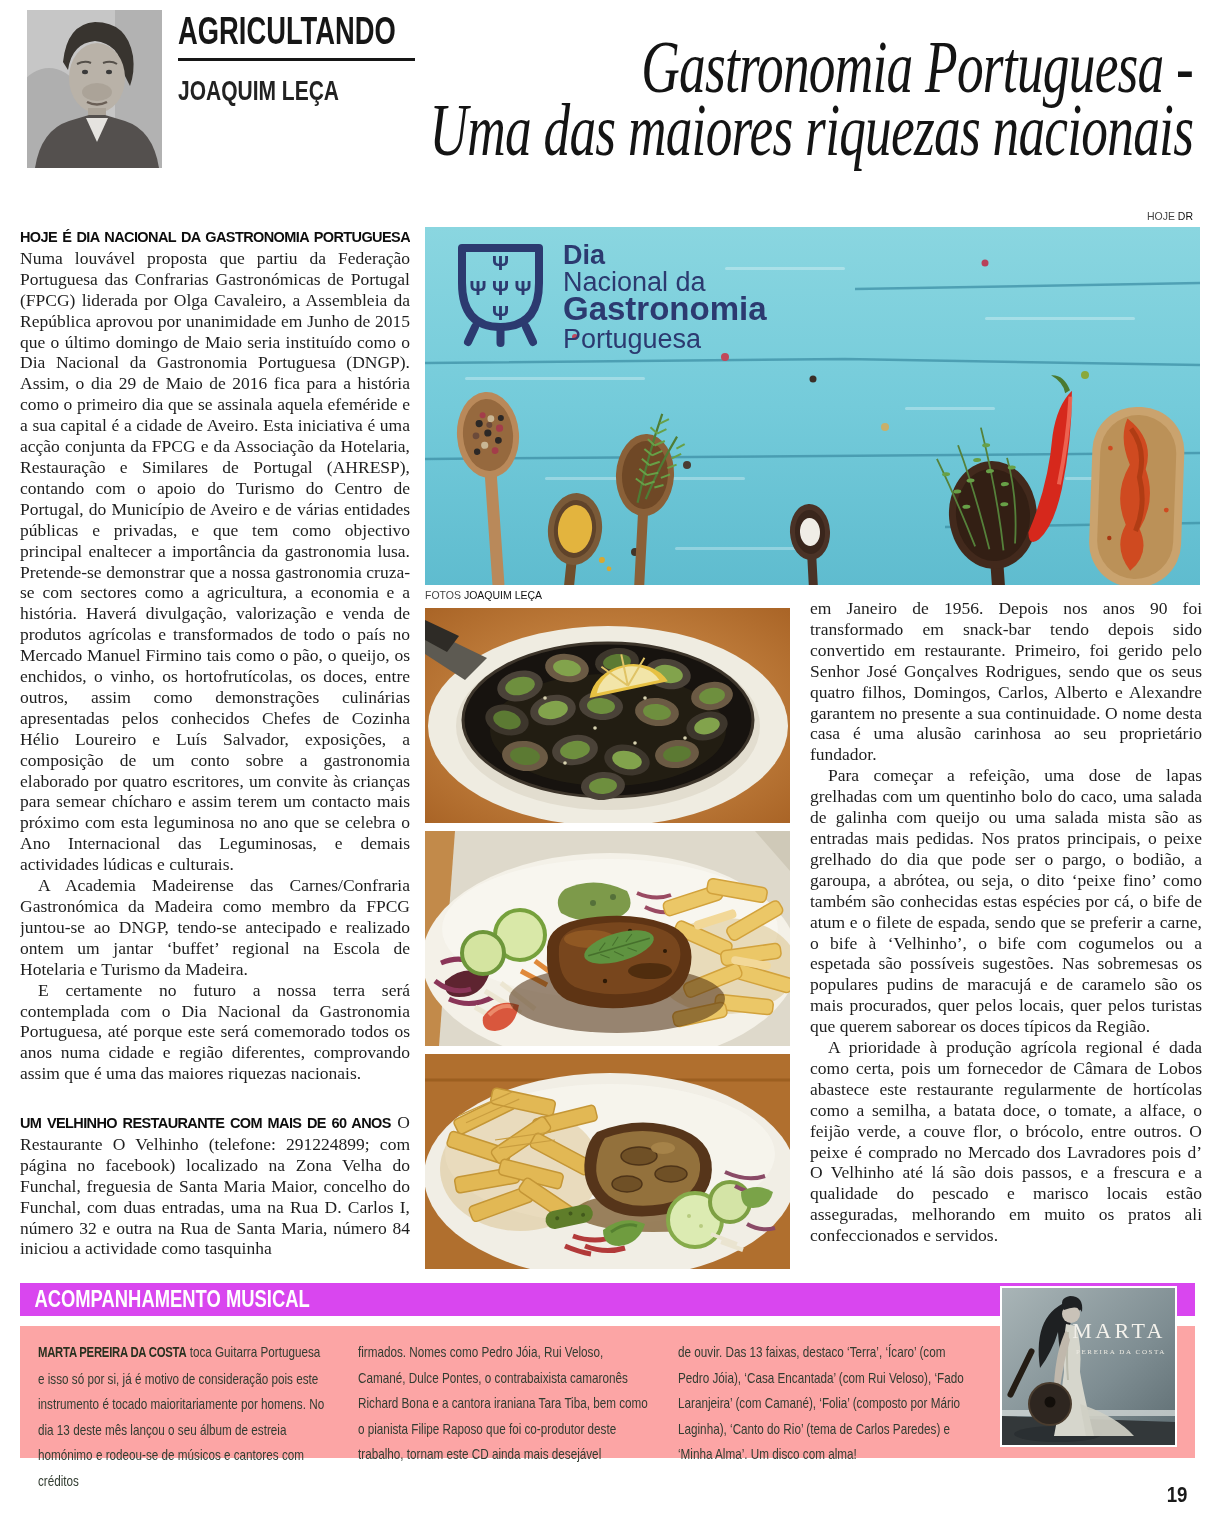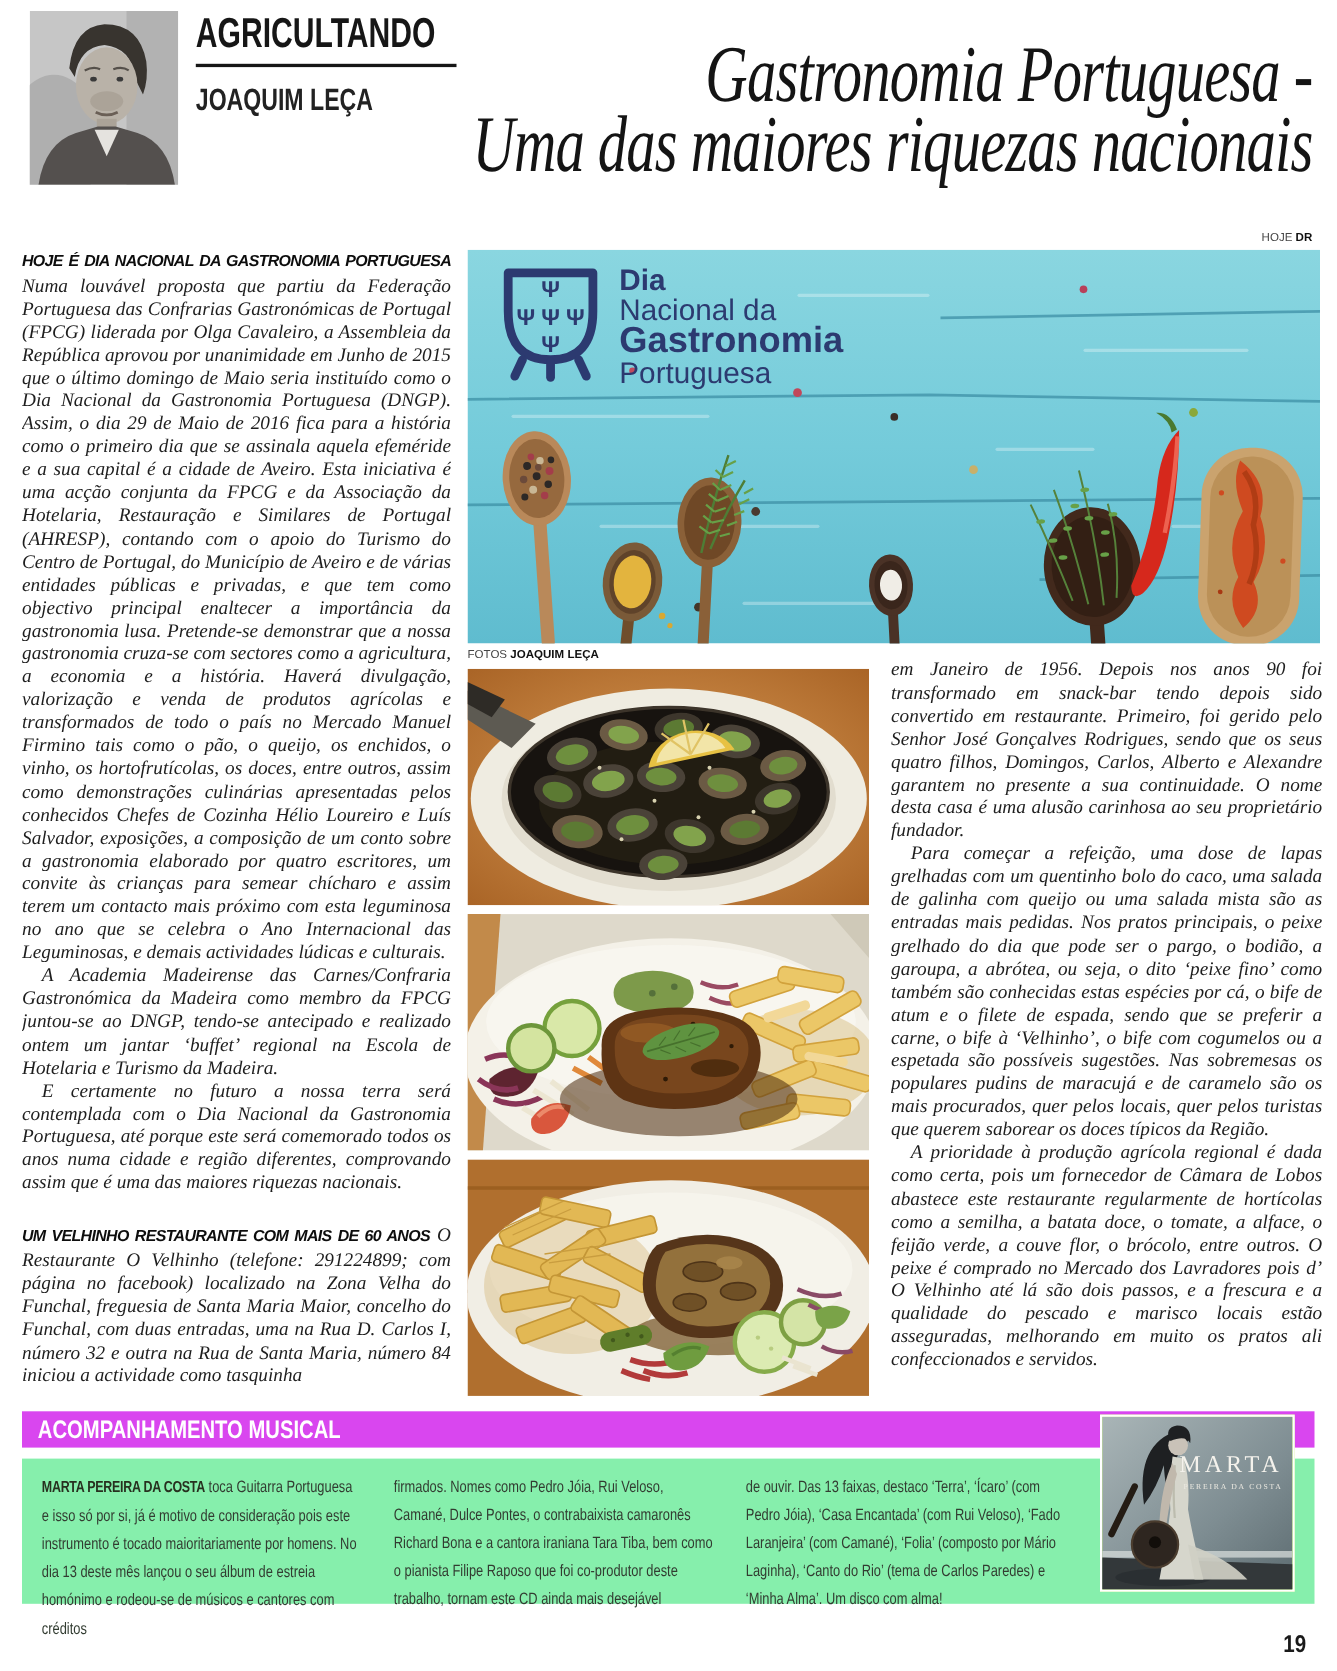--- a/index.html
+++ b/index.html
@@ -14,45 +14,45 @@
              color:#161616;white-space:nowrap;transform:scaleX(.72);transform-origin:0 0;line-height:1;}
   .col-rule{width:237px;height:3px;background:#161616;margin-top:8px;}
   .col-author{font-family:"Liberation Sans",sans-serif;font-weight:bold;font-size:28px;color:#222;
               white-space:nowrap;transform:scaleX(.75);transform-origin:0 0;margin-top:16px;line-height:1;}
   .headline{right:22px;top:36px;text-align:right;font-style:italic;font-size:73px;line-height:63px;
             color:#141414;letter-spacing:-1px;transform:scaleX(.73);transform-origin:100% 0;white-space:nowrap;}
 
   
   .credit{font-family:"Liberation Sans",sans-serif;font-size:10.5px;color:#222;letter-spacing:0;}
   .credit .pfx{font-weight:normal;color:#444;}
-  .credit .nm{font-weight:bold;color:#111;margin-top:20px;}
+  .credit .nm{font-weight:normal;color:#111;margin-top:20px;}
   .credit-main{right:22px;top:210px;}
   .credit-food{left:425px;top:589px;width:365px;text-align:left;}
 
   
-  .body-col{text-align:justify;font-size:17.5px;line-height:20.9px;color:#1e1e1e;font-style:italic;}
+  .body-col{text-align:justify;font-size:17.5px;line-height:20.9px;color:#1e1e1e;}
   .body-col p{margin:0;}
   .body-col p.ind{text-indent:18px;}
   .lead-in{font-family:"Liberation Sans",sans-serif;font-weight:bold;font-size:14.5px;
            letter-spacing:-.6px;color:#0d0d0d;}
   .left-a{left:20px;top:226px;width:390px;height:884px;overflow:hidden;}
   .left-b{left:20px;top:1112px;width:390px;height:160px;overflow:hidden;}
   .right-col{left:810px;top:598px;width:392px;height:672px;overflow:hidden;}
 
   
   .main-photo{left:425px;top:227px;width:775px;height:358px;}
   .food-photo{left:425px;width:365px;height:215px;}
   .fp1{top:608px;} .fp2{top:831px;} .fp3{top:1054px;}
   svg{display:block;}
 
   
   .music-banner{left:20px;top:1283px;width:1175px;height:33px;background:#d946ef;}
   .music-title{font-family:"Liberation Sans",sans-serif;font-weight:bold;font-size:23px;color:#ffffff;
                line-height:33px;padding-left:18px;white-space:nowrap;transform:scaleX(.8);transform-origin:0 0;}
-  .music-box{left:20px;top:1326px;width:1175px;height:132px;background:#86efac;}
+  .music-box{left:20px;top:1326px;width:1175px;height:132px;background:#fca5a5;}
   .music-col{position:absolute;top:13px;width:374px;transform:scaleX(.78);transform-origin:0 0;
              font-family:"Liberation Sans",sans-serif;font-size:15px;line-height:25.5px;color:#323c31;}
   .music-col .lead-in{font-size:14.5px;color:#27301f;letter-spacing:-.3px;}
   .mc1{left:18px;} .mc2{left:338px;} .mc3{left:658px;}
   .album{left:1000px;top:1286px;width:177px;height:161px;border:2px solid #fff;box-sizing:border-box;background:#bef264;}
 
   .page-number{right:28px;top:1482px;font-family:"Liberation Sans",sans-serif;font-weight:bold;
                font-size:22px;color:#1a1a1a;transform:scaleX(.85);transform-origin:100% 0;}
 </style>
 </head>

